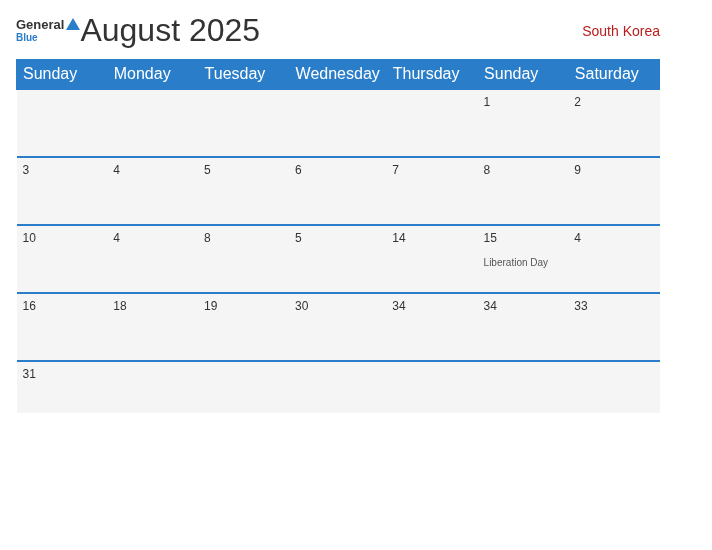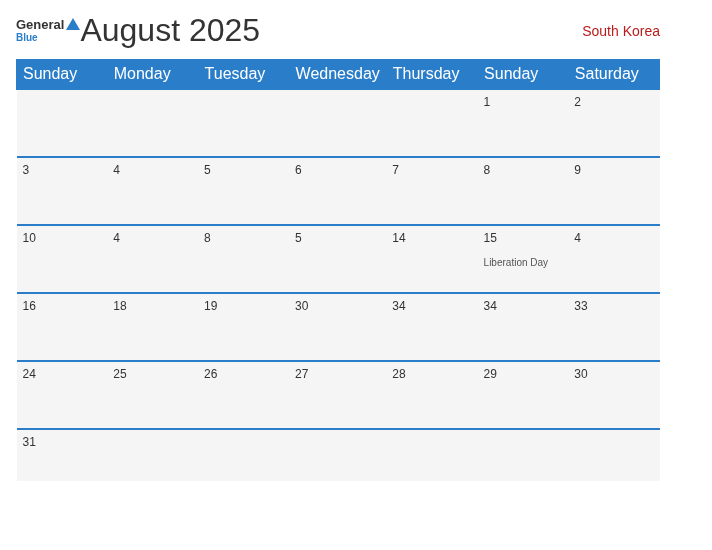--- a/index.html
+++ b/index.html
@@ -210,43 +210,20 @@
           <td>
             <span class="day-num">34</span>
           </td>
           <td>
             <span class="day-num">34</span>
           </td>
           <td>
             <span class="day-num">33</span>
           </td>
         </tr>
-        <tr>
-          <td>
-            <span class="day-num">24</span>
-          </td>
-          <td>
-            <span class="day-num">25</span>
-          </td>
-          <td>
-            <span class="day-num">26</span>
-          </td>
-          <td>
-            <span class="day-num">27</span>
-          </td>
-          <td>
-            <span class="day-num">28</span>
-          </td>
-          <td>
-            <span class="day-num">29</span>
-          </td>
-          <td>
-            <span class="day-num">30</span>
-          </td>
-        </tr>
         <tr class="last-row">
           <td>
             <span class="day-num">31</span>
           </td>
           <td class="empty"></td>
           <td class="empty"></td>
           <td class="empty"></td>
           <td class="empty"></td>
           <td class="empty"></td>
           <td class="empty"></td>

